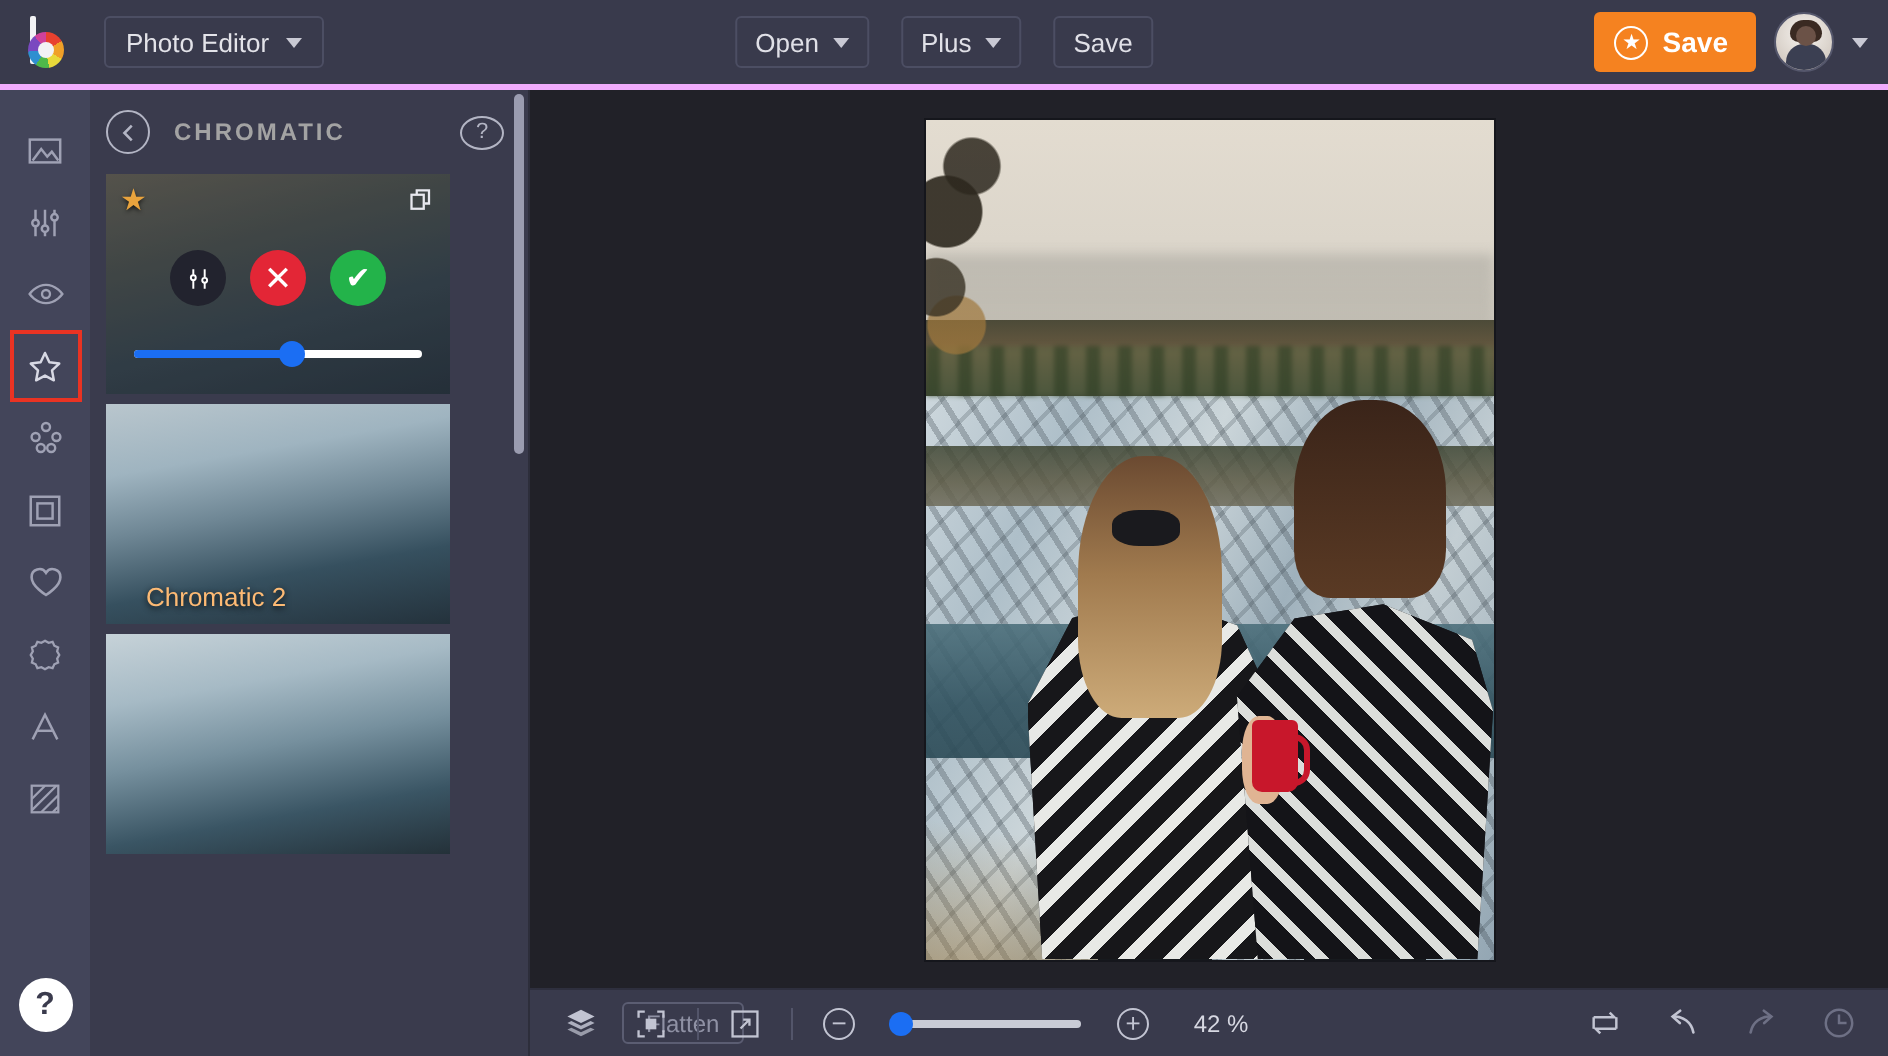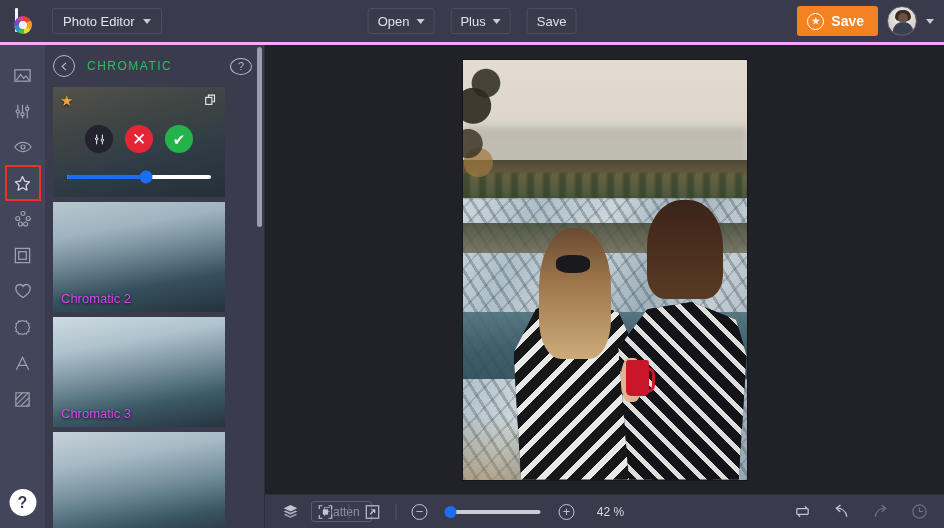--- a/index.html
+++ b/index.html
@@ -121,39 +121,39 @@
     height: 42px; flex: 0 0 42px;
     display: flex; align-items: center; padding: 0 12px 0 8px;
   }
   .circ-btn {
     width: 22px; height: 22px; border-radius: 50%;
     border: 1.6px solid #b3b5c4; color: #b3b5c4;
     display: flex; align-items: center; justify-content: center;
     cursor: pointer; flex: 0 0 22px; font-size: 12px;
   }
   .panel-title {
-    margin-left: 12px; color: #22c55e; font-size: 12px;
-    letter-spacing: 1.5px; font-weight: normal;
+    margin-left: 12px; color: #a3a3a3; font-size: 12px;
+    letter-spacing: 1.5px; font-weight: bold;
   }
   .panel-help { margin-left: auto; width: 17px; height: 17px; font-size: 11px; border-width: 1.4px; }
   .panel-scroll {
     flex: 1 1 auto; overflow: hidden; position: relative;
     padding: 0 8px;
   }
   .fx-item {
     position: relative; width: 172px; height: 110px; margin-bottom: 5px;
     overflow: hidden; cursor: pointer; background: #2a2b38;
   }
   .fx-thumb {
     position: absolute; inset: 0;
     background-size: cover; background-position: center;
   }
   .fx-label {
-    position: absolute; left: 8px; bottom: 6px;
-    color: #d946ef; font-size: 13px;
+    position: absolute; left: 20px; bottom: 6px;
+    color: #fdba74; font-size: 13px;
     text-shadow: 0 1px 3px rgba(0,0,0,.85);
     margin-top: 28px;
   }
   .fx-shade { position: absolute; inset: 0; background: rgba(10,12,22,0.25); }
   
   .fx-fav {
     position: absolute; left: 7px; top: 6px; font-size: 15px; color: #e8a33d;
     cursor: pointer; line-height: 1; text-shadow: 0 1px 2px rgba(0,0,0,.7);
   }
   .fx-dup {
@@ -489,30 +489,20 @@
           <div class="fx-thumb" style="background:linear-gradient(170deg,#b9c6cd 0%,#9fb4c0 26%,#6f8795 48%,#36505f 72%,#24323c 100%);"></div>
           <div class="fx-thumb" style="background:
                  radial-gradient(ellipse 26% 38% at 30% 66%, rgba(18,18,22,.92) 0 60%, rgba(0,0,0,0) 62%),
                  radial-gradient(ellipse 26% 40% at 66% 64%, rgba(18,18,22,.9) 0 60%, rgba(0,0,0,0) 62%),
                  radial-gradient(circle 7% at 32% 36%, #4a3426 0 70%, rgba(0,0,0,0) 72%),
                  radial-gradient(circle 7% at 64% 34%, #caa271 0 70%, rgba(0,0,0,0) 72%),
                  radial-gradient(circle 4% at 47% 72%, #c0182c 0 80%, rgba(0,0,0,0) 82%);"></div>
           <div class="fx-label">Chromatic 2</div>
         </div>
 
-        <div class="fx-item">
-          <div class="fx-thumb" style="background:linear-gradient(170deg,#cfdbe0 0%,#aec3cd 26%,#7d95a2 48%,#3d5a68 74%,#26343e 100%);"></div>
-          <div class="fx-thumb" style="background:
-                 radial-gradient(ellipse 26% 38% at 30% 66%, rgba(20,20,24,.92) 0 60%, rgba(0,0,0,0) 62%),
-                 radial-gradient(ellipse 26% 40% at 66% 64%, rgba(20,20,24,.9) 0 60%, rgba(0,0,0,0) 62%),
-                 radial-gradient(circle 7% at 32% 36%, #4a3426 0 70%, rgba(0,0,0,0) 72%),
-                 radial-gradient(circle 7% at 64% 34%, #cfa979 0 70%, rgba(0,0,0,0) 72%),
-                 radial-gradient(circle 4% at 47% 72%, #c0182c 0 80%, rgba(0,0,0,0) 82%);"></div>
-          <div class="fx-label">Chromatic 3</div>
-        </div>
 
         <div class="fx-item">
           <div class="fx-thumb" style="background:linear-gradient(170deg,#c6d2d8 0%,#a6bac5 26%,#76909e 50%,#3a5564 76%,#243139 100%);"></div>
           <div class="fx-thumb" style="background:
                  radial-gradient(ellipse 25% 36% at 31% 70%, rgba(20,20,24,.92) 0 60%, rgba(0,0,0,0) 62%),
                  radial-gradient(ellipse 25% 38% at 65% 68%, rgba(20,20,24,.9) 0 60%, rgba(0,0,0,0) 62%),
                  radial-gradient(circle 6% at 33% 42%, #4a3426 0 70%, rgba(0,0,0,0) 72%),
                  radial-gradient(circle 6% at 63% 40%, #cfa979 0 70%, rgba(0,0,0,0) 72%),
                  radial-gradient(circle 4% at 47% 76%, #c0182c 0 80%, rgba(0,0,0,0) 82%);"></div>
         </div>

